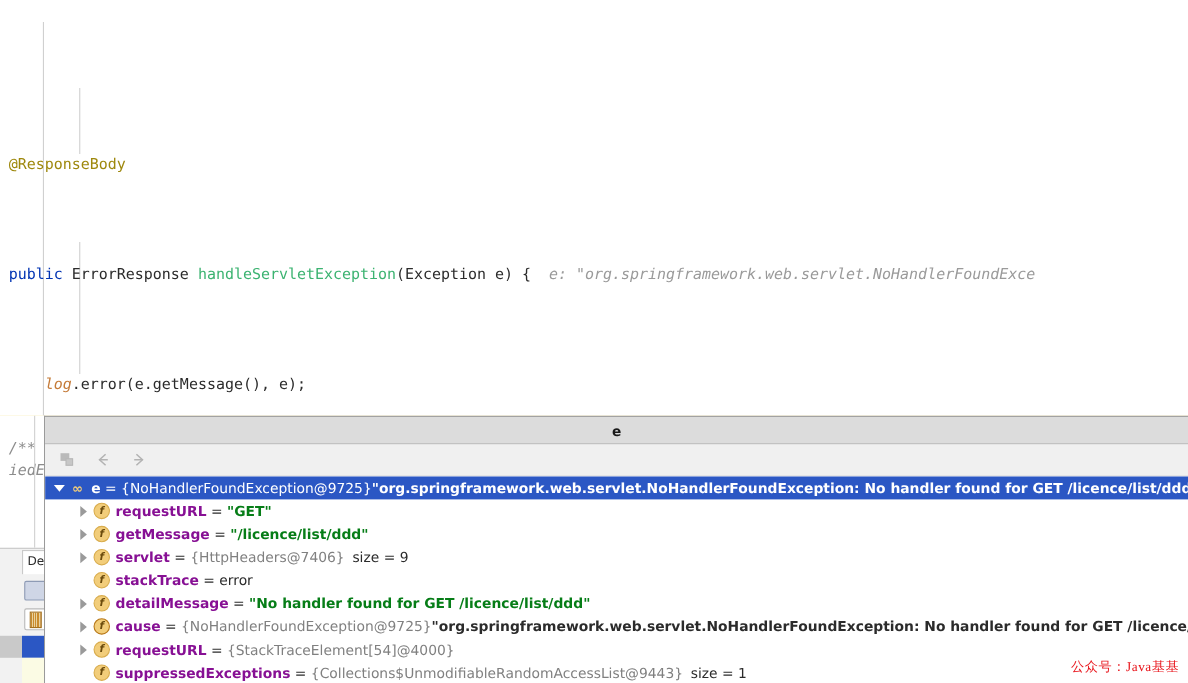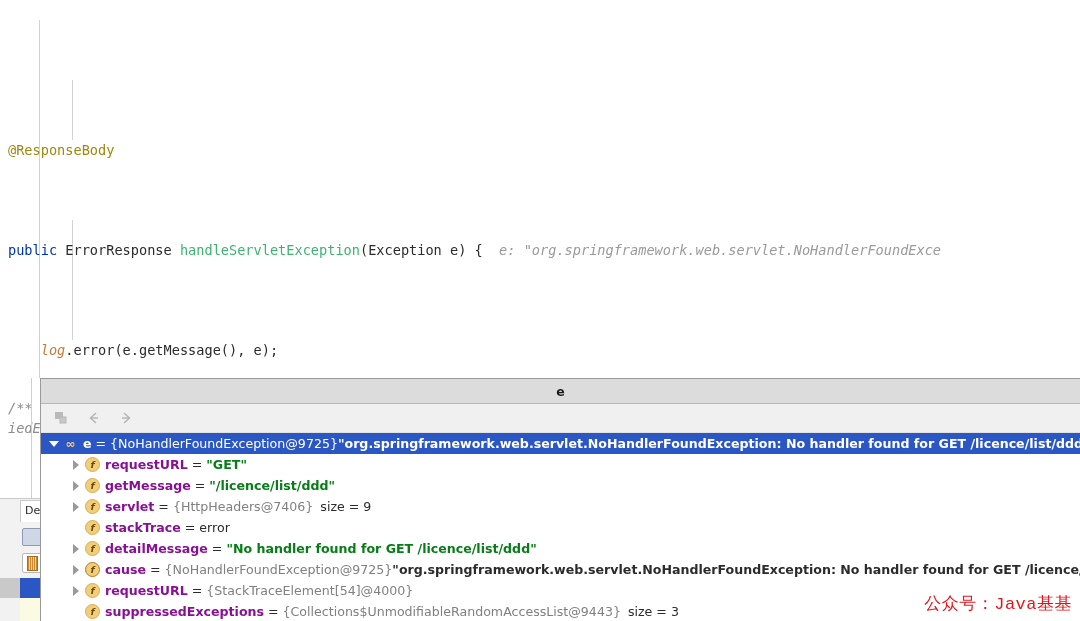--- a/index.html
+++ b/index.html
@@ -263,22 +263,22 @@
   .trow.selected .nm,
   .trow.selected .eq,
   .trow.selected .val-str,
   .trow.selected .val-ref,
   .trow.selected .val-tail { color: #ffffff; }
 
   
   .watermark {
     position: absolute;
     right: 8px; bottom: 6px;
-    font-family: Liberation Mono, monospace;
-    font-size: 17px;
+    font-family: Liberation Serif, serif;
+    font-size: 12px;
     color: #e8131a;
     letter-spacing: .5px;
     white-space: nowrap;
   }
 </style>
 </head>
 <body>
 
 <div id="ide">
 
@@ -458,19 +458,19 @@
           <span class="eq">=</span>
           <span class="val-ref">{StackTraceElement[54]@4000}</span>
         </div>
         <div class="trow">
           <span class="indent"></span>
           <span class="twist"></span>
           <span class="ic ic-field">f</span>
           <span class="nm">suppressedExceptions</span>
           <span class="eq">=</span>
           <span class="val-ref">{Collections$UnmodifiableRandomAccessList@9443}</span>
-          <span class="val-size">size = 3</span>
+          <span class="val-size">size = 1</span>
         </div>
       </div>
   </div>
 
   <div class="watermark">公众号：Java基基</div>
 </div>
 
 </body></html>

